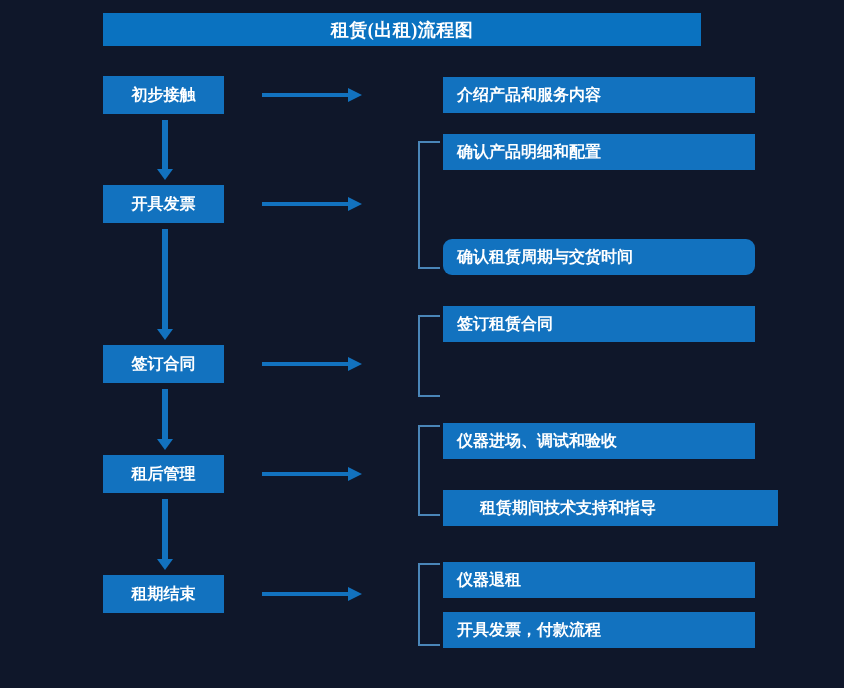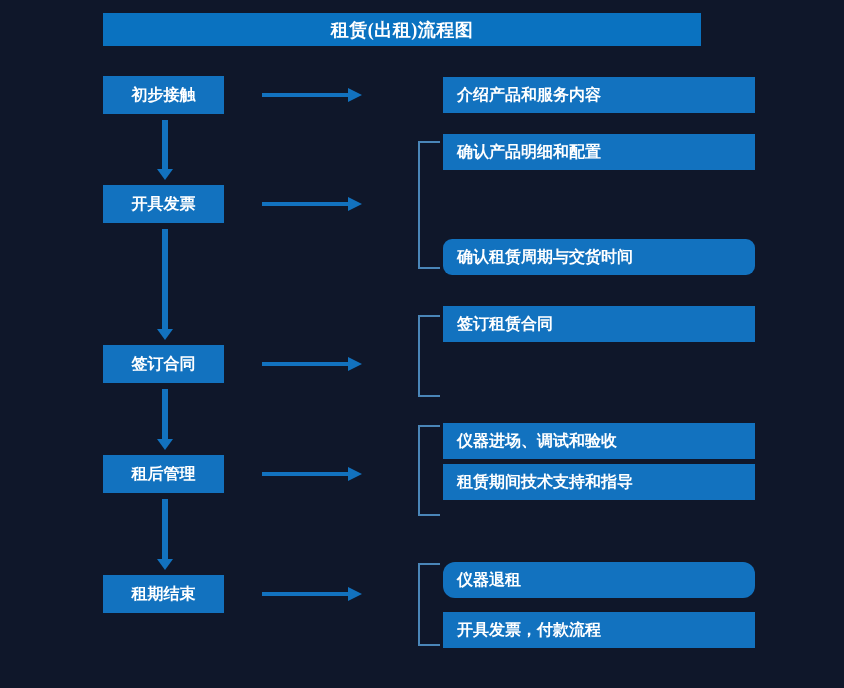--- a/index.html
+++ b/index.html
@@ -212,23 +212,23 @@
   </div>
   <div class="task-box" style="top:239px;border-radius:9px;">
     <span class="task-label">确认租赁周期与交货时间</span>
   </div>
   <div class="task-box" style="top:306px;">
     <span class="task-label">签订租赁合同</span>
   </div>
   <div class="task-box" style="top:423px;">
     <span class="task-label">仪器进场、调试和验收</span>
   </div>
-  <div class="task-box" style="top:464px;">
+  <div class="task-box" style="top:490px;padding-left:23px;">
     <span class="task-label">租赁期间技术支持和指导</span>
   </div>
-  <div class="task-box" style="top:562px;border-radius:12px;">
+  <div class="task-box" style="top:562px;">
     <span class="task-label">仪器退租</span>
   </div>
   <div class="task-box" style="top:612px;">
     <span class="task-label">开具发票，付款流程</span>
   </div>
 
 </div>
 
 </body></html>

